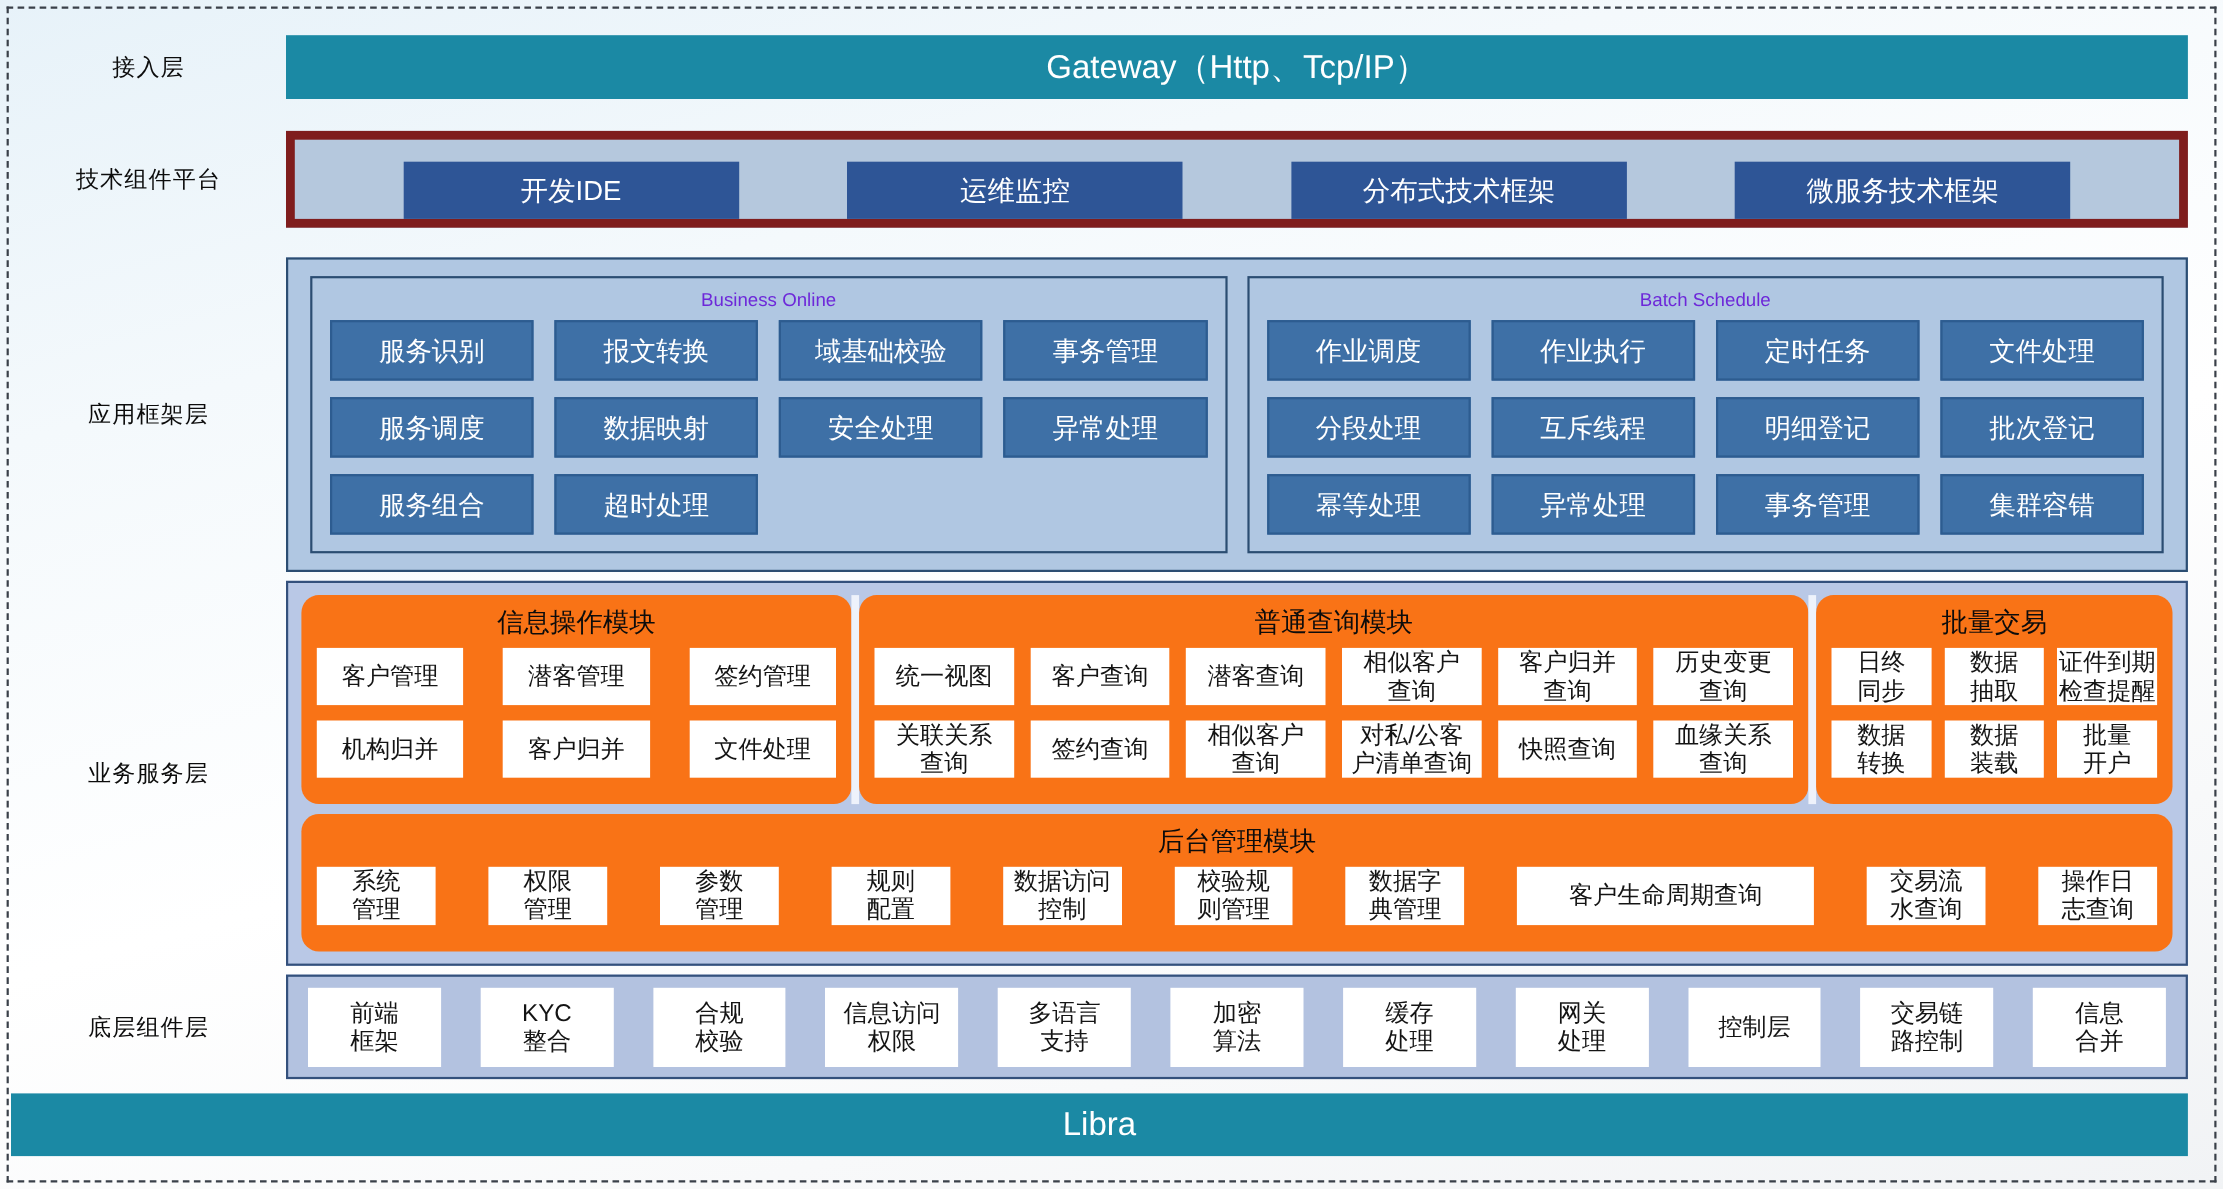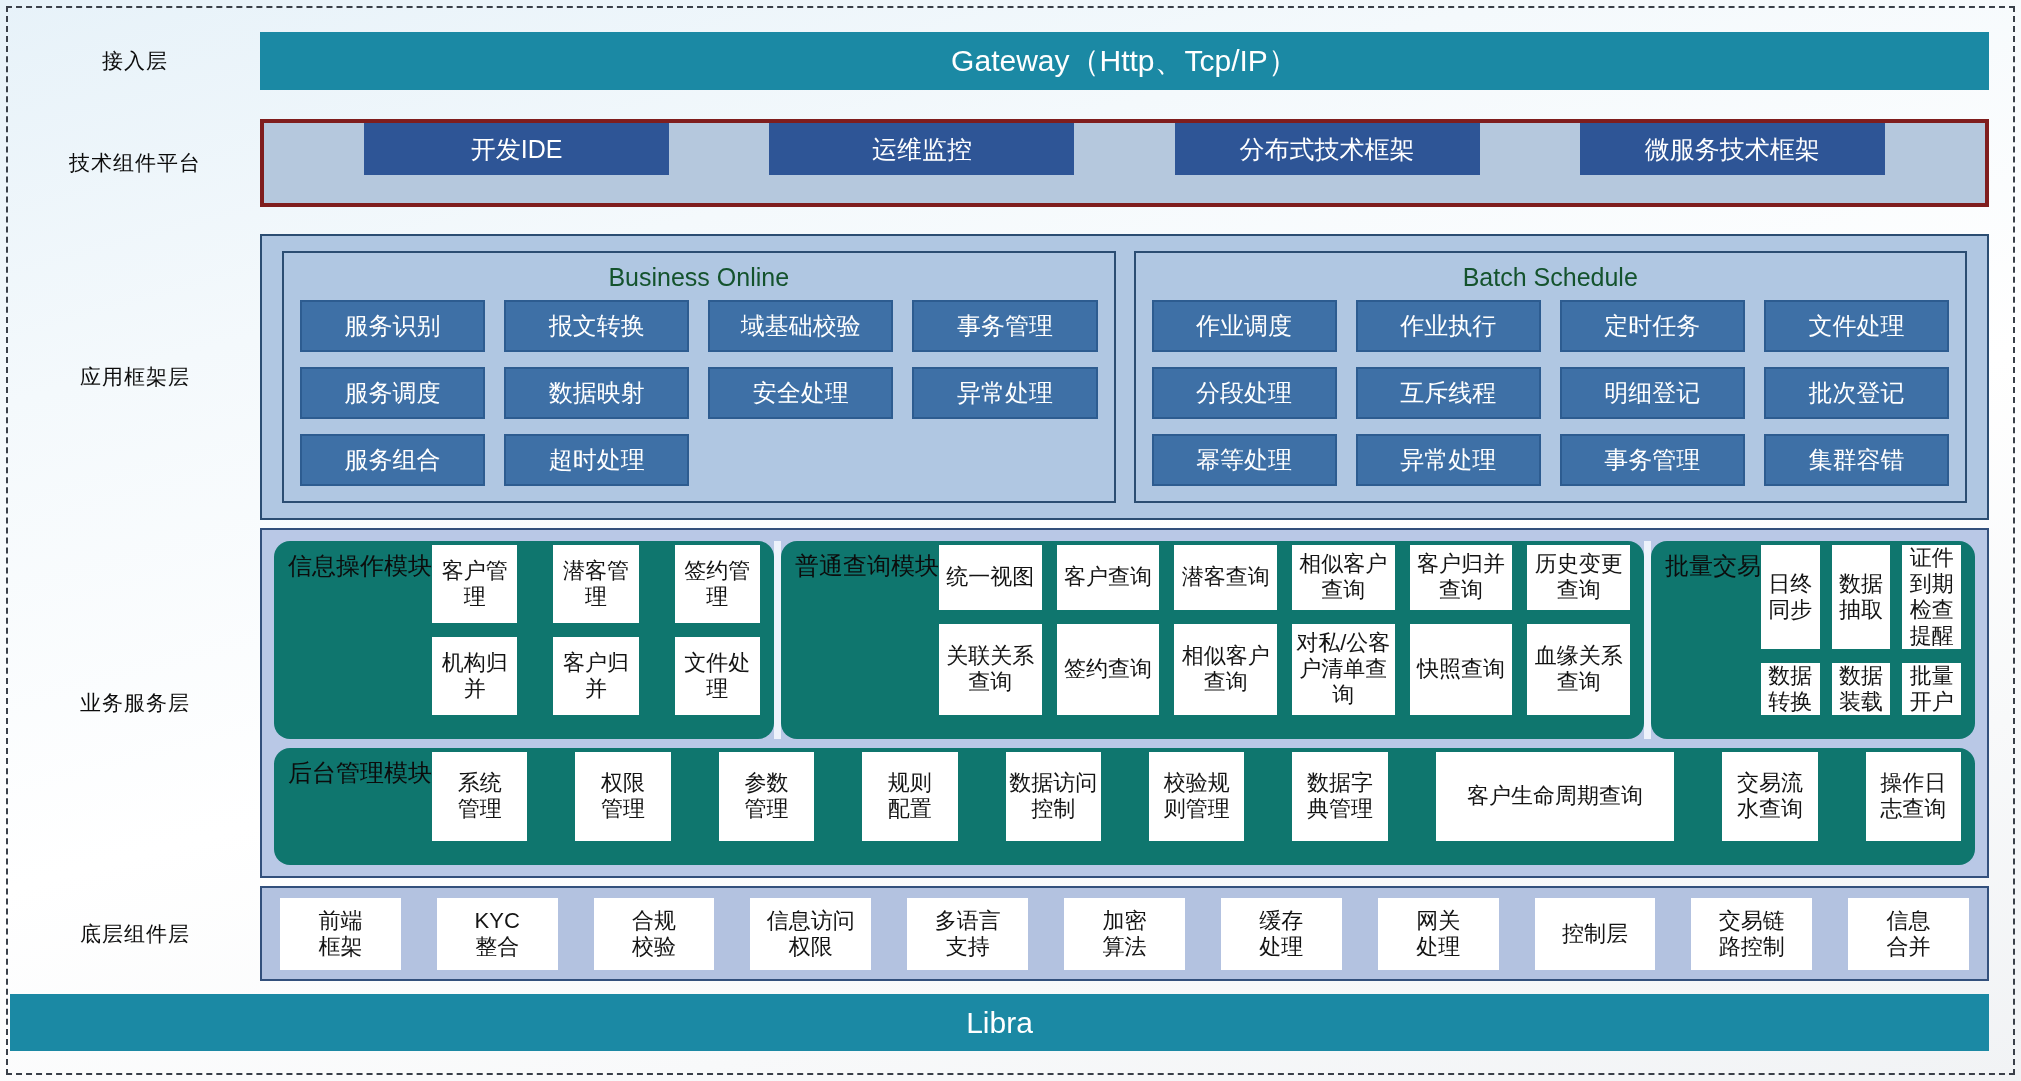--- a/index.html
+++ b/index.html
@@ -14,40 +14,40 @@
   .row{display:flex;align-items:stretch;}
   .row-label{width:250px;display:flex;align-items:center;justify-content:center;
     font-size:21px;color:#0c0c0c;letter-spacing:1px;}
   .row-content{flex:1;margin-right:18px;display:flex;}
 
   
   .band-teal{flex:1;background:#1b89a4;color:#fff;display:flex;align-items:center;justify-content:center;
     font-size:30px;}
 
   
-  .tech-band{flex:1;background:#b5c8dd;border:4px solid #7f1d1d;display:flex;align-items:flex-start;
+  .tech-band{flex:1;background:#b5c8dd;border:8px solid #7f1d1d;display:flex;align-items:flex-end;
     justify-content:space-evenly;}
   .btn-dark{width:305px;height:52px;background:#2e5596;color:#fff;display:flex;align-items:center;
     justify-content:center;font-size:25px;}
 
   
   .appfw{flex:1;background:#b0c7e2;border:2px solid #2b4d72;display:flex;gap:18px;padding:15px 20px;}
   .group{flex:1;border:2px solid #2b4d72;display:flex;flex-direction:column;padding:4px 16px 15px;}
-  .group-title{text-align:center;font-size:25px;padding:6px 0 8px;color:#14532d;}
+  .group-title{text-align:center;font-size:17px;padding:6px 0 8px;color:#6d28d9;}
   .group-grid{flex:1;display:grid;grid-template-columns:repeat(4,1fr);gap:15px 19px;}
   .btn-mid{background:#3e70a6;border:2px solid #2d5c90;color:#fff;display:flex;align-items:center;
     justify-content:center;font-size:24px;}
   .span2{grid-column:span 2;}
 
   
   .bizsvc{flex:1;background:#b9c8e6;border:2px solid #33507c;display:flex;flex-direction:column;
     gap:9px;padding:11px 12px;}
   .modules-top{display:flex;flex:1;}
   .vdivider{width:7px;background:#eef2fb;align-self:stretch;}
-  .module{background:#0f766e;border-radius:16px;display:flex;flex-direction:row;padding:4px 14px 24px;}
+  .module{background:#f97316;border-radius:16px;display:flex;flex-direction:column;padding:4px 14px 24px;}
   .module-title{text-align:center;font-size:24px;padding:5px 0 7px;color:#0c0c0c;}
   .module-grid{flex:1;display:grid;}
   .grid-info{grid-template-columns:repeat(3,1fr);gap:14px 36px;}
   .grid-query{grid-template-columns:repeat(6,1fr);gap:14px 15px;}
   .grid-batch{grid-template-columns:repeat(3,1fr);gap:14px 12px;}
   .grid-admin{grid-template-columns:repeat(7,1fr) 2.5fr 1fr 1fr;gap:10px 48px;}
   .cell{background:#ffffff;color:#141414;display:flex;align-items:center;justify-content:center;
     text-align:center;font-size:22px;line-height:1.18;white-space:pre-line;}
   .module-info{flex:0 0 472px;}
   .module-query{flex:1;}

